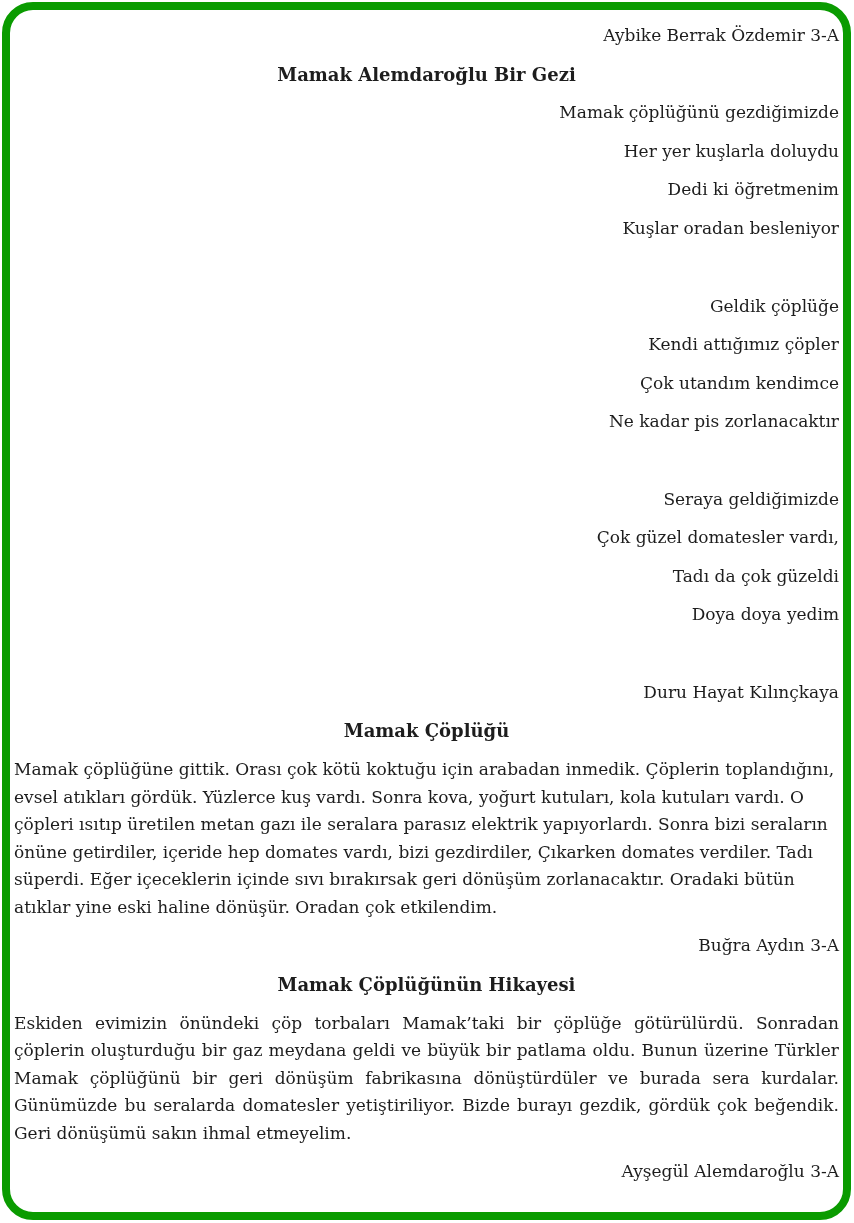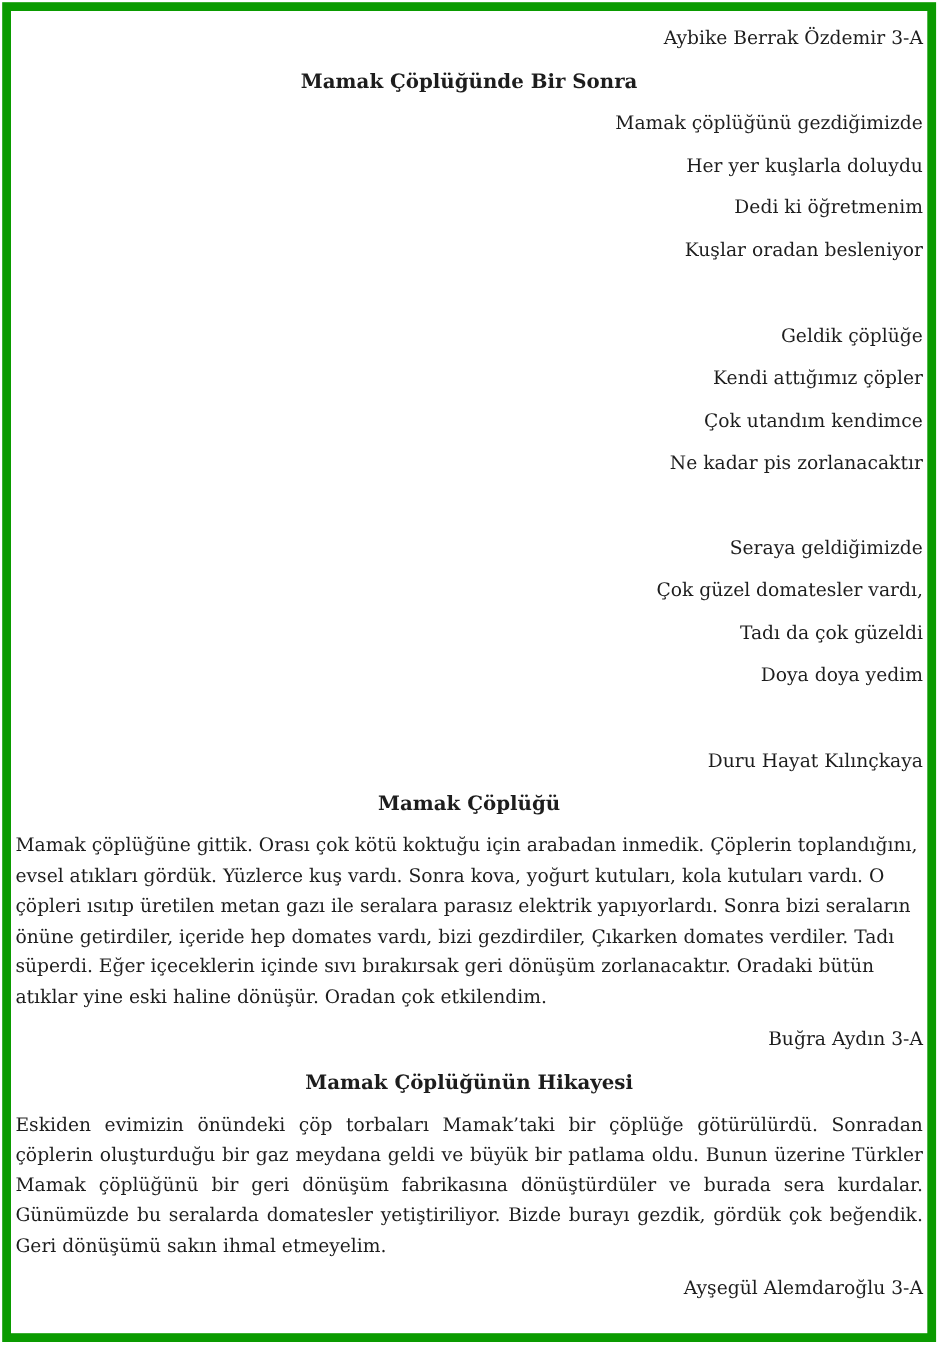--- a/index.html
+++ b/index.html
@@ -40,25 +40,25 @@
     line-height: 1.55;
   }
   .stanza { margin: 0 0 50px 17px; text-align: right; }
   .poem-line { margin: 0 0 11px 0; }
   .para { text-align: left; }
   .para.justify { text-align: justify; }
 </style>
 </head>
 <body>
 
-<div class="frame" style="border-color: rgb(10, 155, 0);">
+<div class="frame" style="border-color: rgb(10, 155, 0); border-radius: 31px;">
 
   <p class="sig">Aybike Berrak Özdemir 3-A</p>
 
-  <h1 class="doc-title">Mamak Çöplüğünde Bir Sonra</h1>
+  <h1 class="doc-title">Mamak Alemdaroğlu Bir Gezi</h1>
 
   <div class="stanza">
     <p class="poem-line">Mamak çöplüğünü gezdiğimizde</p>
     <p class="poem-line">Her yer kuşlarla doluydu</p>
     <p class="poem-line">Dedi ki öğretmenim</p>
     <p class="poem-line">Kuşlar oradan besleniyor</p>
   </div>
 
   <div class="stanza">
     <p class="poem-line">Geldik çöplüğe</p>

